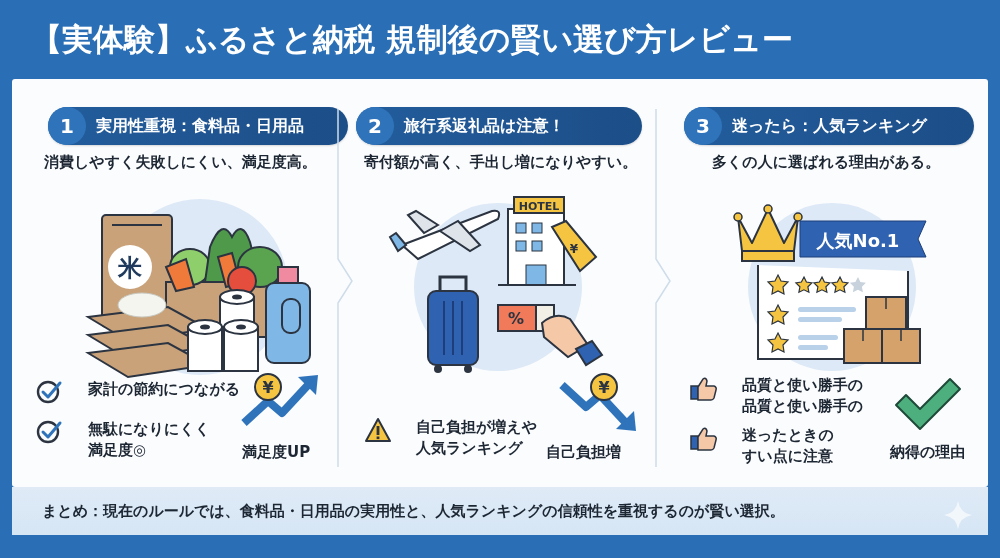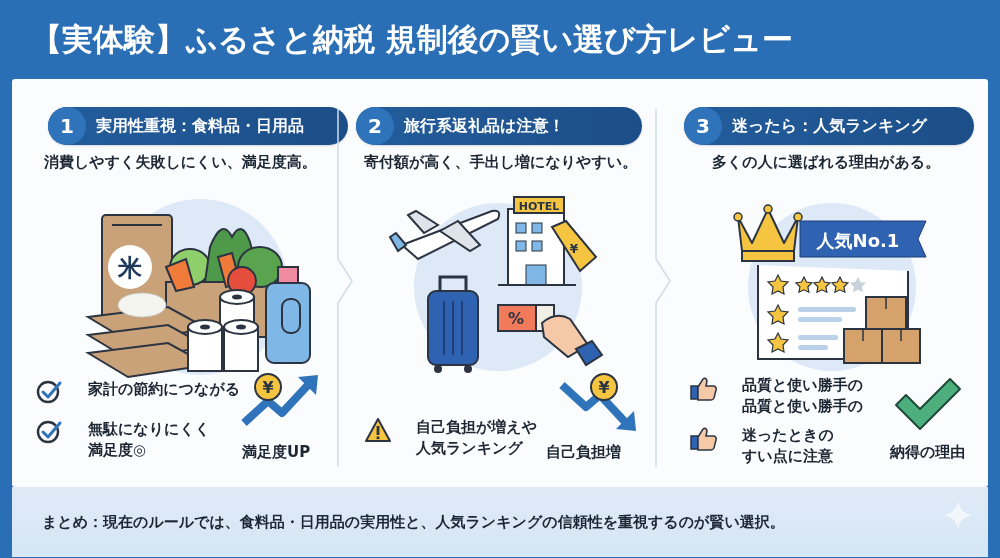--- a/index.html
+++ b/index.html
@@ -36,21 +36,21 @@
     display: flex; align-items: center; justify-content: center;
   }
   .pill .ptext { color: #fff; font-weight: bold; font-size: 16px; padding-left: 10px; padding-right: 14px; white-space: nowrap; }
   .sub { position: absolute; top: 74px; font-weight: bold; font-size: 15px; white-space: nowrap; color: #1d2733; }
   .illus { position: absolute; top: 108px; }
   .bullet { position: absolute; display: flex; align-items: flex-start; }
   .bullet .btext { font-weight: bold; font-size: 15px; line-height: 21px; color: #1d2733; padding-left: 16px; }
   .bullet .bicon { width: 28px; height: 26px; margin-right: 8px; flex: none; }
   .sidelabel { position: absolute; font-weight: bold; font-size: 15px; white-space: nowrap; color: #1d2733; }
   .summary {
-    position: absolute; left: 12px; top: 487px; width: 976px; height: 70px;
+    position: absolute; left: 12px; top: 487px; width: 976px; height: 48px;
     background: linear-gradient(180deg, #dfeaf6, #d6e6f5);
     display: flex; align-items: center; padding-left: 30px;
     font-weight: bold; font-size: 15px; color: #1d2733; white-space: nowrap;
   }
   .sparkle { position: absolute; right: 16px; top: 14px; width: 28px; height: 28px; }
 </style>
 </head>
 <body>
 
 <div class="title">【実体験】ふるさと納税 規制後の賢い選び方レビュー</div>

